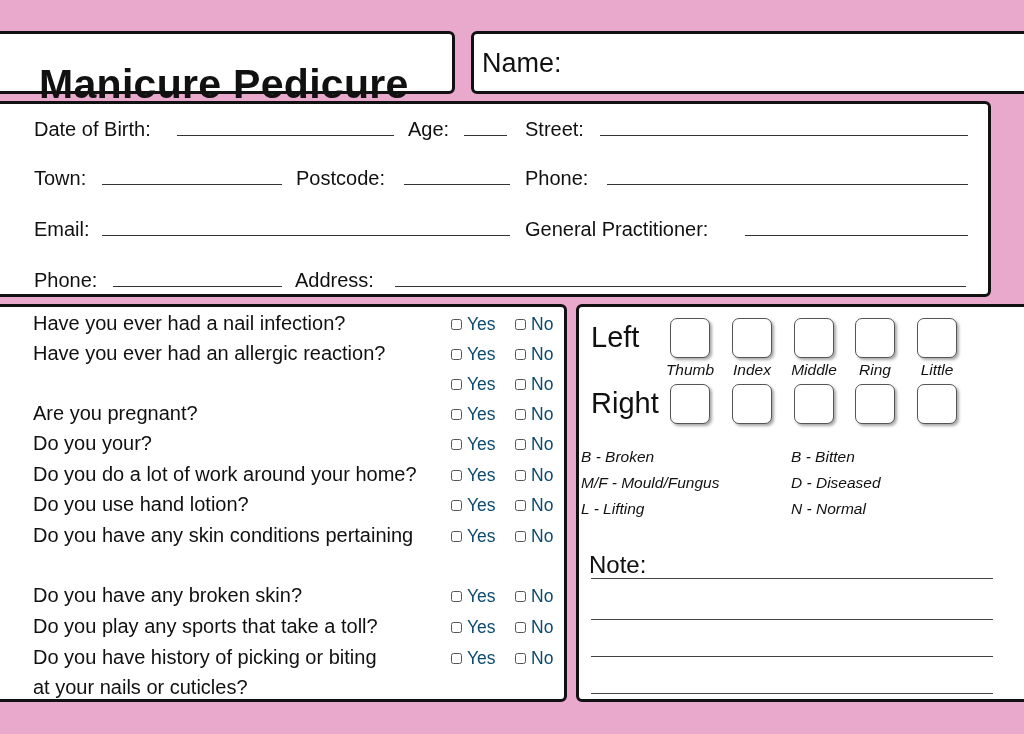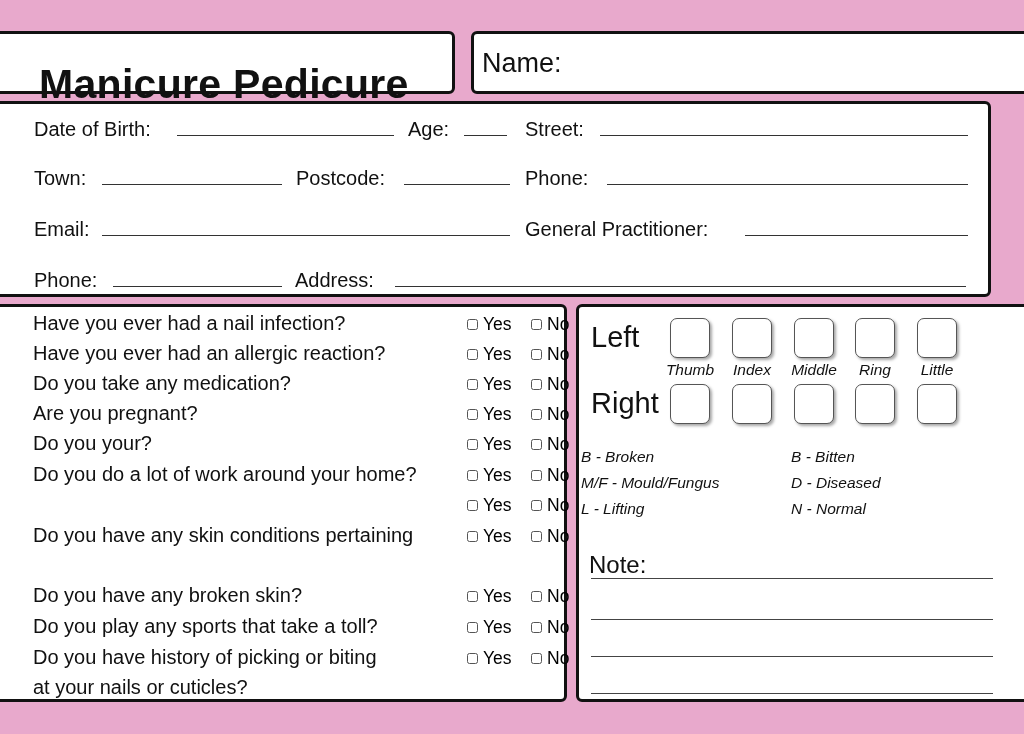--- a/index.html
+++ b/index.html
@@ -18,21 +18,21 @@
     position:absolute; left:42px; top:7px;
     font-size:41px; font-weight:bold; letter-spacing:0.3px; white-space:nowrap;margin-top:20px;
   }
   #name-box { left:471px; top:31px; width:560px; height:63px; }
   #name-box .lbl { position:absolute; left:8px; top:14px; font-size:27px; }
   #info-box { left:-6px; top:101px; width:997px; height:196px; }
   .field { position:absolute; font-size:20px; white-space:nowrap; }
   .line { position:absolute; height:0; border-bottom:1.5px solid #333; }
   #q-box { left:-6px; top:304px; width:573px; height:398px; }
   .q { position:absolute; left:36px; font-size:20px; white-space:nowrap; }
-  .yn { position:absolute; font-size:17.5px; color:#000000; white-space:nowrap; display:flex; align-items:center;margin-left:16px; }
+  .yn { position:absolute; font-size:17.5px; color:#0c4a6e; white-space:nowrap; display:flex; align-items:center; }
   .cb {
     display:inline-block; width:11px; height:11px; border:1.2px solid #555;
     border-radius:2.5px; margin-right:5px; box-sizing:border-box; background:#fff;
   }
   #nail-box { left:576px; top:304px; width:460px; height:398px; }
   .hand { position:absolute; font-size:29px; }
   .nail {
     position:absolute; width:40px; height:40px; border:1.3px solid #555;
     border-radius:7px; box-sizing:border-box; background:#fff;
     box-shadow:2px 2px 3px rgba(0,0,0,0.35);
@@ -95,21 +95,20 @@
   <div class="q" style="top:35px">Have you ever had an allergic reaction?</div>
   <div class="yn" style="left:454px;top:37px">
       <span class="cb"></span>
       <span>Yes</span>
     </div>
   <div class="yn" style="left:518px;top:37px">
       <span class="cb"></span>
       <span>No</span>
     </div>
 
-  <div class="q" style="top:65px">Do you take any medication?</div>
   <div class="yn" style="left:454px;top:67px">
       <span class="cb"></span>
       <span>Yes</span>
     </div>
   <div class="yn" style="left:518px;top:67px">
       <span class="cb"></span>
       <span>No</span>
     </div>
 
   <div class="q" style="top:95px">Are you pregnant?</div>
@@ -135,20 +134,21 @@
   <div class="q" style="top:156px">Do you do a lot of work around your home?</div>
   <div class="yn" style="left:454px;top:158px">
       <span class="cb"></span>
       <span>Yes</span>
     </div>
   <div class="yn" style="left:518px;top:158px">
       <span class="cb"></span>
       <span>No</span>
     </div>
 
+  <div class="q" style="top:186px">Do you use hand lotion?</div>
   <div class="yn" style="left:454px;top:188px">
       <span class="cb"></span>
       <span>Yes</span>
     </div>
   <div class="yn" style="left:518px;top:188px">
       <span class="cb"></span>
       <span>No</span>
     </div>
 
   <div class="q" style="top:217px">Do you have any skin conditions pertaining</div>

